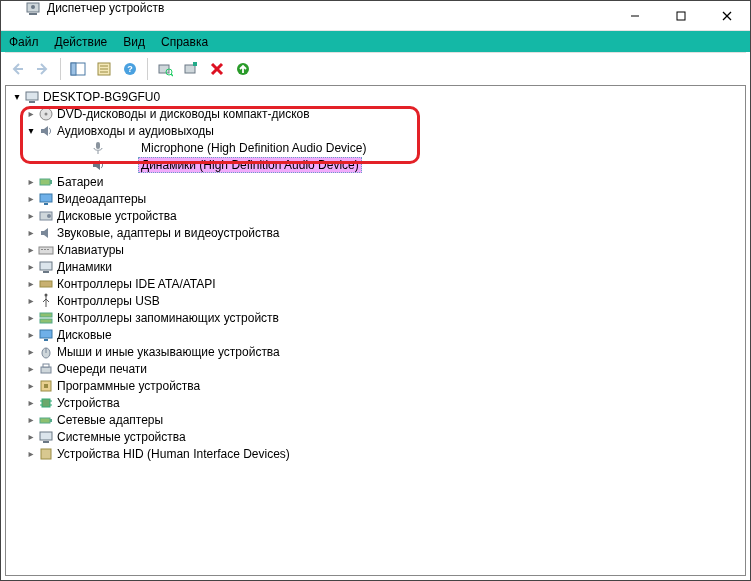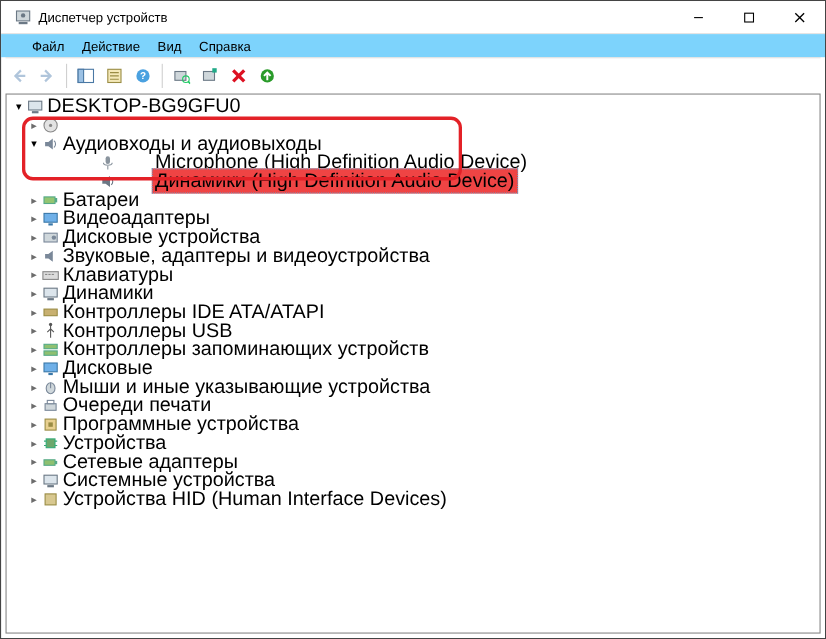--- a/index.html
+++ b/index.html
@@ -12,42 +12,41 @@
     width: 751px;
     height: 581px;
     position: relative;
     overflow: hidden;
     border: 1px solid #444;
   }
 
   
   .titlebar {
     display: flex;
-    align-items: center;
     height: 30px;
     background: #fff;
     border-bottom: 1px solid #e4e4e4;
-    padding-left: 12px;
+    padding-left: 24px;
   }
   .titlebar .app-icon { width: 16px; height: 16px; margin-right: 6px; }
   .titlebar .title { flex: 1; font-size: 12px; }
   .titlebar .win-controls { display: flex; }
   .titlebar .win-btn {
     width: 46px; height: 30px;
     display: flex; align-items: center; justify-content: center;
     font-size: 12px; color: #222;
   }
 
   
   .menubar {
     display: flex;
     align-items: center;
     height: 21px;
-    background: #7dd3fc;
-    padding-left: 20px;
+    background: #14b8a6;
+    padding-left: 0;
   }
   .menubar .menu-item {
     padding: 2px 8px;
     font-size: 12px;
   }
 
   .divider {
     height: 1px;
     background: #e0e0e0;
     margin: 0 4px 2px 4px;
@@ -99,24 +98,24 @@
   }
   .row .expander.open { color: #000; }
   .row .spacer { width: 14px; flex-shrink: 0; }
   .row .ico {
     width: 16px; height: 16px;
     flex-shrink: 0;
     display: flex; align-items: center; justify-content: center;
   }
   .row .label {
     padding: 1px 3px;
-    font-size: 18px;
+    font-size: 12px;
   }
   .row.selected .label {
-    background: #ef4444;
+    background: #f0abfc;
     border: 1px dotted #6aa0c8;
     padding: 0 2px;
     text-align: right;
   }
   .indent-1 { padding-left: 2px; }
   .indent-2 { padding-left: 16px; }
   .indent-3 { padding-left: 36px; gap: 32px; }
 
   
   .red-box {
@@ -247,20 +246,21 @@
     </div>
 
     <div class="row indent-2">
       <span class="expander">▸</span>
       <span class="ico">
           <svg class="ic" viewBox="0 0 16 16">
             <circle cx="8" cy="8" r="6" fill="#e3e3e3" stroke="#888"></circle>
             <circle cx="8" cy="8" r="1.5" fill="#888"></circle>
           </svg>
         </span>
+      <span class="label">DVD-дисководы и дисководы компакт-дисков</span>
     </div>
 
     <div class="row indent-2">
       <span class="expander open">▾</span>
       <span class="ico">
           <svg class="ic" viewBox="0 0 16 16">
             <path d="M3 6h3l4-3v10l-4-3H3z" fill="#7a8899"></path>
             <path d="M11 5c2 1 2 5 0 6" fill="none" stroke="#7a8899"></path>
           </svg>
         </span>

